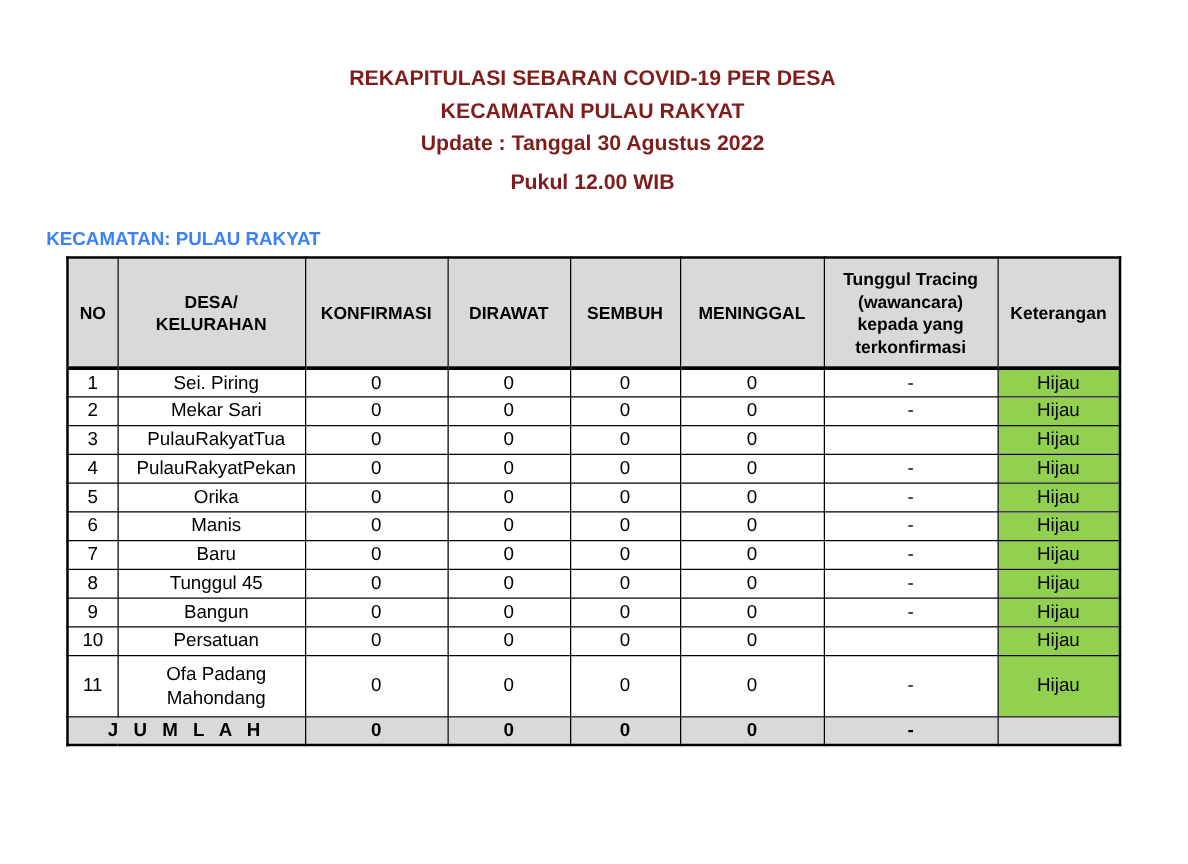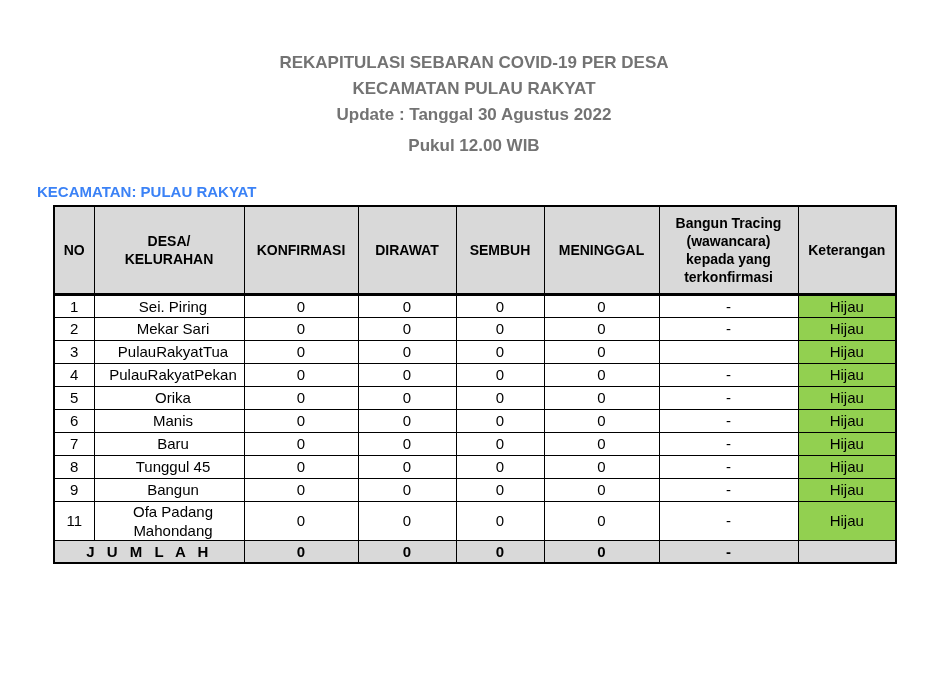--- a/index.html
+++ b/index.html
@@ -21,21 +21,21 @@
   .page { position: relative; width: 950px; height: 691px; }
 
   .title-block {
     position: absolute;
     left: 53px; top: 50px;
     width: 842px;
     text-align: center;
     font-weight: bold;
     font-size: 17px;
     line-height: 26px;
-    color: #737373;
+    color: #7f1d1d;
   }
   .title-line4 { margin-top: 5px; }
 
   .kecamatan-label {
     position: absolute;
     left: 37px; top: 183px;
     font-weight: bold;
     font-size: 15px;
     color: #3b82f6;
   }
@@ -114,21 +114,21 @@
     </colgroup>
     <thead>
       <tr>
         <th>NO</th>
         <th>DESA/
 KELURAHAN</th>
         <th>KONFIRMASI</th>
         <th>DIRAWAT</th>
         <th>SEMBUH</th>
         <th>MENINGGAL</th>
-        <th>Bangun Tracing (wawancara) kepada yang terkonfirmasi</th>
+        <th>Tunggul Tracing (wawancara) kepada yang terkonfirmasi</th>
         <th>Keterangan</th>
       </tr>
     </thead>
     <tbody>
         <tr>
           <td class="c-no">1</td>
           <td class="c-desa">Sei. Piring</td>
           <td class="c-num">0</td>
           <td class="c-num">0</td>
           <td class="c-num">0</td>
@@ -207,20 +207,30 @@
           <td class="c-ket">Hijau</td>
         </tr>
         <tr>
           <td class="c-no">9</td>
           <td class="c-desa">Bangun</td>
           <td class="c-num">0</td>
           <td class="c-num">0</td>
           <td class="c-num">0</td>
           <td class="c-num">0</td>
           <td class="c-num">-</td>
+          <td class="c-ket">Hijau</td>
+        </tr>
+        <tr>
+          <td class="c-no">10</td>
+          <td class="c-desa">Persatuan</td>
+          <td class="c-num">0</td>
+          <td class="c-num">0</td>
+          <td class="c-num">0</td>
+          <td class="c-num">0</td>
+          <td class="c-num"></td>
           <td class="c-ket">Hijau</td>
         </tr>
         <tr>
           <td class="c-no">11</td>
           <td class="c-desa">Ofa Padang
 Mahondang</td>
           <td class="c-num">0</td>
           <td class="c-num">0</td>
           <td class="c-num">0</td>
           <td class="c-num">0</td>

